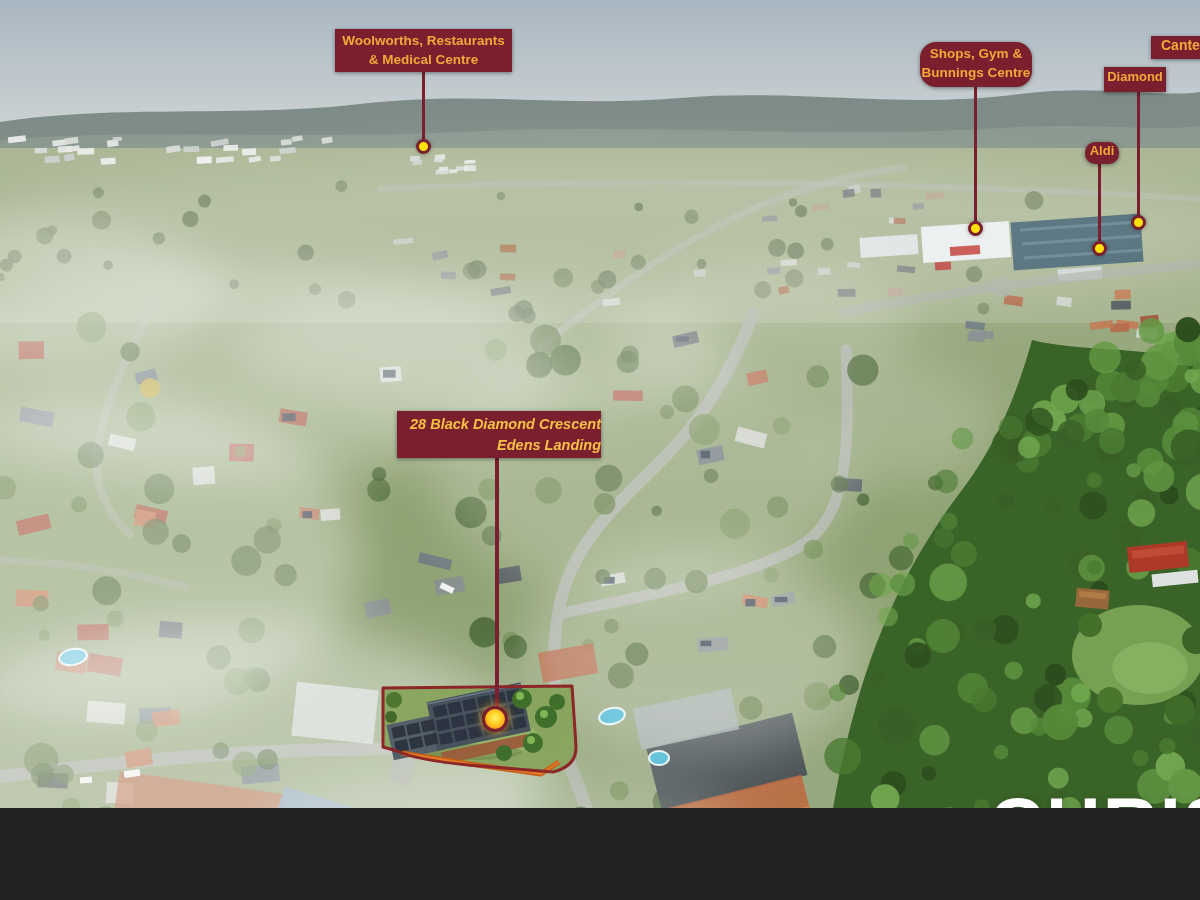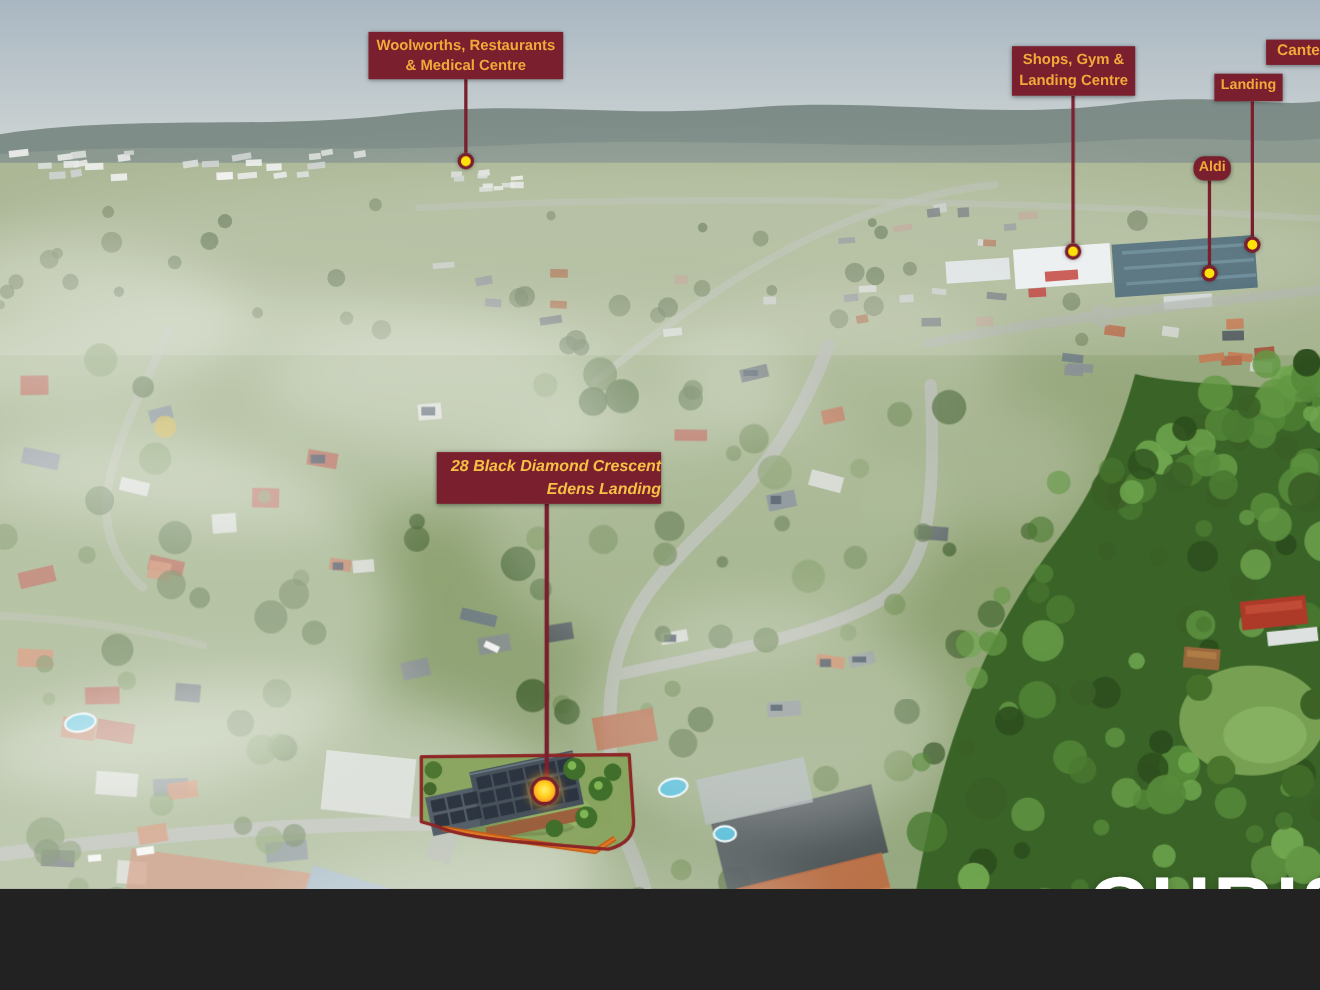--- a/index.html
+++ b/index.html
@@ -592,33 +592,33 @@
   </g>
 </svg>
 
 <div class="label lbl-2line" style="left:335px;top:29px;width:177px;height:43px;">
   <span>Woolworths, Restaurants</span>
   <span>&amp; Medical Centre</span>
 </div>
 <div class="leader" style="left:422px;top:72px;height:67px;"></div>
 <div class="marker" style="left:416px;top:139px;"></div>
 
-<div class="label lbl-2line" style="left:920px;top:42px;width:112px;height:45px;">
+<div class="label lbl-2line" style="left:920px;top:42px;width:112px;height:45px;border-radius:16px;">
   <span>Shops, Gym &amp;</span>
-  <span>Landing Centre</span>
+  <span>Bunnings Centre</span>
 </div>
 <div class="leader" style="left:974px;top:87px;height:134px;"></div>
 <div class="marker" style="left:968px;top:221px;"></div>
 
 <div class="label lbl-1line" style="left:1151px;top:36px;width:120px;height:23px;text-align:left;padding-left:10px;font-size:14px;">
   <span>Canter</span>
 </div>
 
 <div class="label lbl-1line" style="left:1104px;top:67px;width:62px;height:25px;">
-  <span>Landing</span>
+  <span>Diamond</span>
 </div>
 <div class="leader" style="left:1137px;top:92px;height:123px;"></div>
 <div class="marker" style="left:1131px;top:215px;"></div>
 
 <div class="label lbl-1line" style="left:1085px;top:142px;width:34px;height:22px;line-height:17px;border-radius:10px;">
   <span>Aldi</span>
 </div>
 <div class="leader" style="left:1098px;top:164px;height:77px;"></div>
 <div class="marker" style="left:1092px;top:241px;"></div>
 

